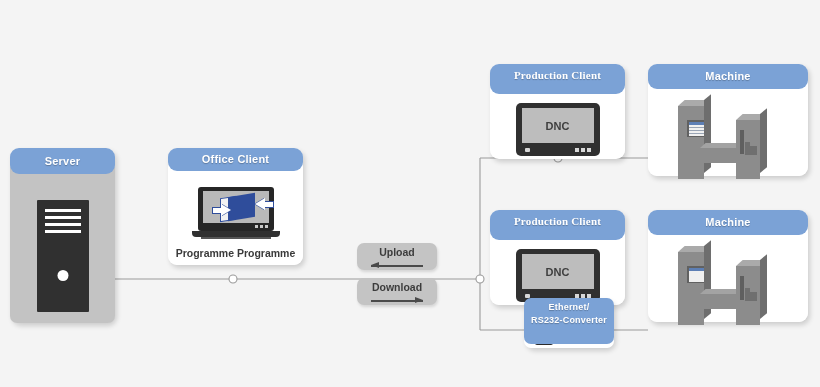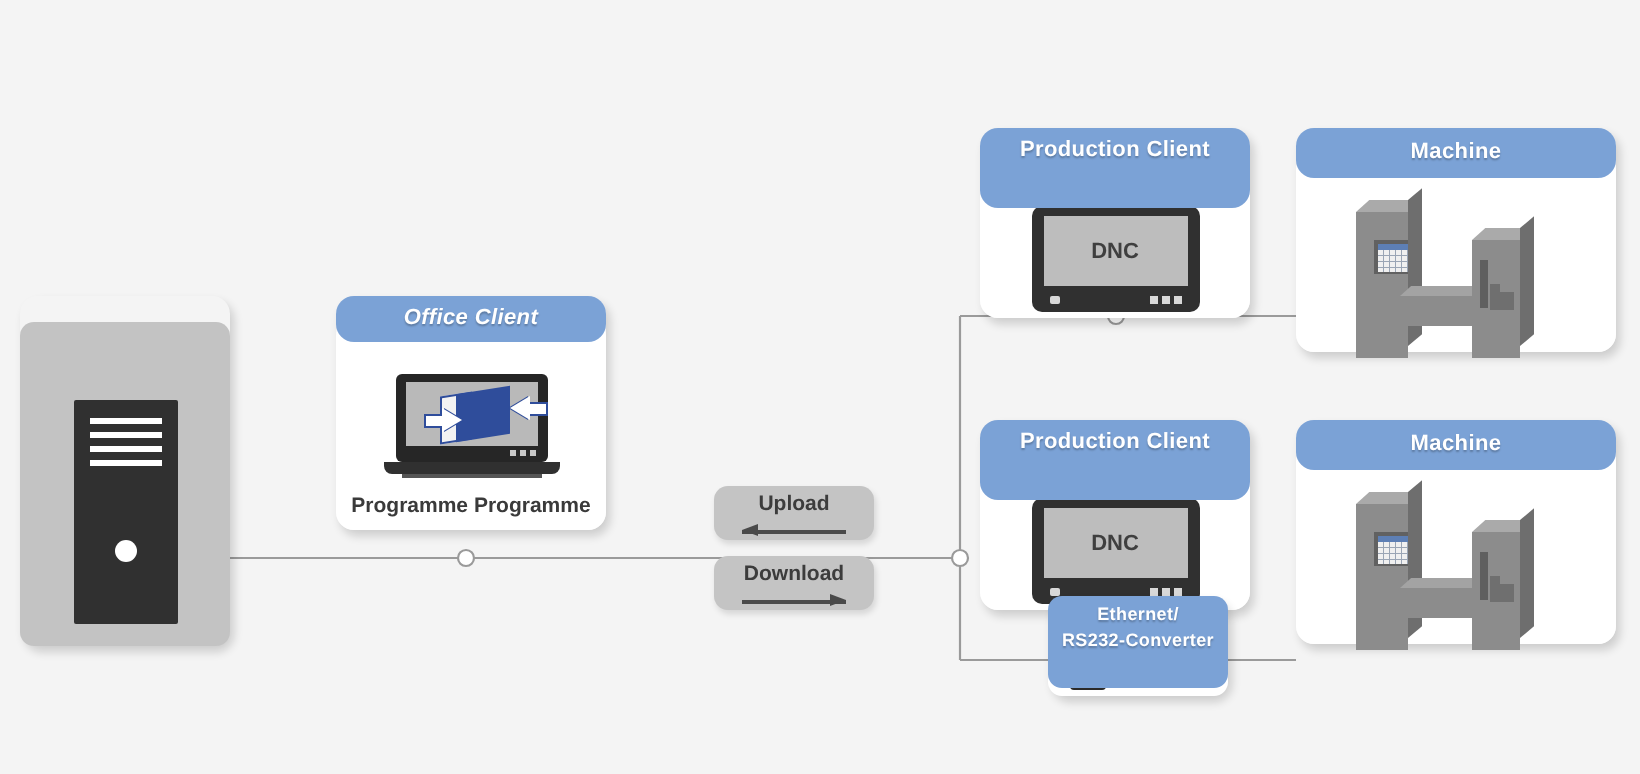--- a/index.html
+++ b/index.html
@@ -56,21 +56,21 @@
   .tower .slot.s2{top:16px;}
   .tower .slot.s3{top:23px;}
   .tower .slot.s4{top:30px;}
   .tower .pwr{
     position:absolute;left:50%;transform:translateX(-50%);
     top:70px;width:11px;height:11px;border-radius:50%;background:#ffffff;
   }
 
   
   #office{left:168px;top:148px;width:135px;height:117px;}
-  #office .hdr{height:23px;line-height:23px;font-size:11px;font-style:italic;}
+  #office .hdr{height:23px;line-height:23px;font-size:11px;}
   #office .body{top:11px;height:106px;}
   .oc-label{
     position:absolute;left:0;bottom:6px;width:100%;
     text-align:center;font-size:10.5px;font-weight:bold;color:#3a3a3a;z-index:4;
   }
   .laptop{position:absolute;left:50%;transform:translateX(-50%);top:28px;width:88px;height:54px;z-index:4;}
   .lt-screen{
     position:absolute;left:6px;top:0;width:76px;height:44px;
     background:#262626;border-radius:3px;box-sizing:border-box;
   }
@@ -99,21 +99,21 @@
   .arr-r .shaft{left:0;top:3px;width:12px;height:7px;}
   .arr-r .head{left:9px;top:0;border-top:6px solid transparent;border-bottom:6px solid transparent;border-left:10px solid #ffffff;filter:drop-shadow(1px 0 0 #2f4d9b);}
   .arr-l{left:56px;top:11px;width:20px;height:12px;}
   .arr-l .shaft{right:0;top:3px;width:12px;height:7px;}
   .arr-l .head{right:9px;top:0;border-top:6px solid transparent;border-bottom:6px solid transparent;border-right:10px solid #ffffff;filter:drop-shadow(-1px 0 0 #2f4d9b);}
 
   
   .prod{width:135px;height:95px;}
   #prod1{left:490px;top:64px;}
   #prod2{left:490px;top:210px;}
-  .prod .hdr{height:40px;line-height:23px;font-size:11px;}
+  .prod .hdr{height:30px;line-height:23px;font-size:11px;font-family:Liberation Serif, serif;}
   .prod .body{top:11px;height:84px;}
   .monitor{
     position:absolute;left:50%;transform:translateX(-50%);top:28px;
     width:84px;height:53px;background:#303030;border-radius:5px;z-index:4;box-sizing:border-box;
   }
   .mon-screen{
     position:absolute;left:6px;top:5px;width:72px;height:35px;background:#bdbdbd;
     display:flex;align-items:center;justify-content:center;
     font-size:11px;font-weight:bold;color:#3f3f3f;
   }
@@ -212,20 +212,21 @@
   <div class="node" id="server">
     <div class="body">
       <div class="tower">
         <div class="slot s1"></div>
           <div class="slot s2"></div>
         <div class="slot s3"></div>
           <div class="slot s4"></div>
         <div class="pwr"></div>
       </div>
     </div>
+    <div class="hdr">Server</div>
   </div>
 
   <div class="node" id="office">
     <div class="body">
       <div class="laptop">
         <div class="lt-screen">
           <div class="lt-inner"></div>
           <div class="lt-dots"></div>
           <div class="folder-back"></div>
           <div class="folder"></div>

